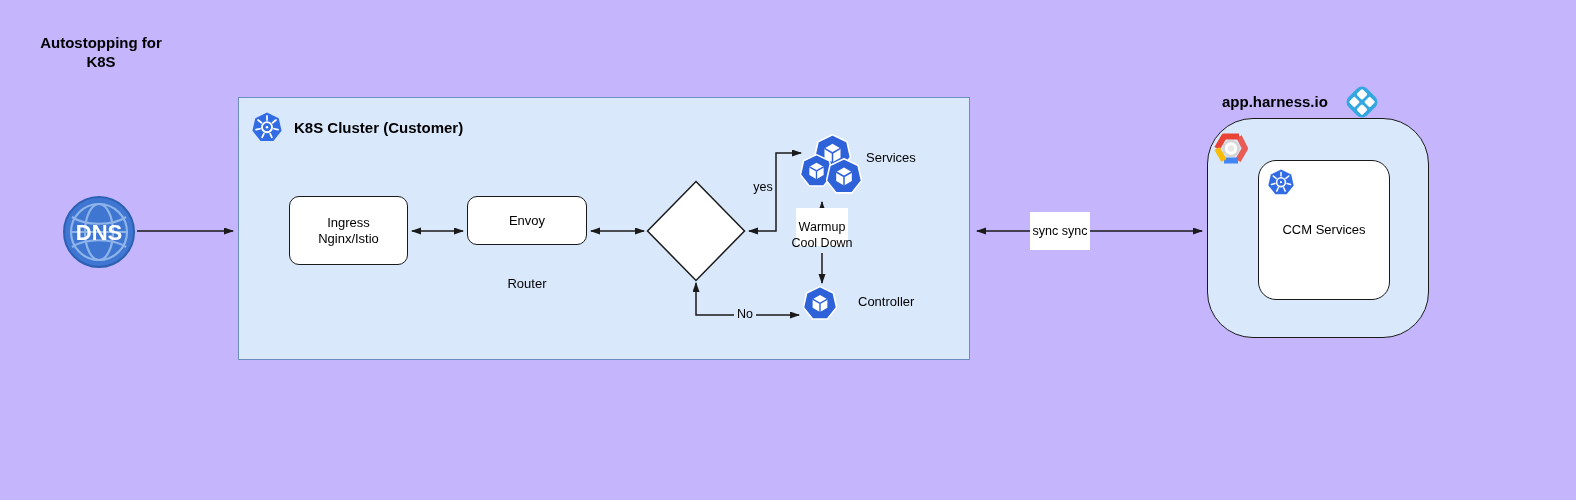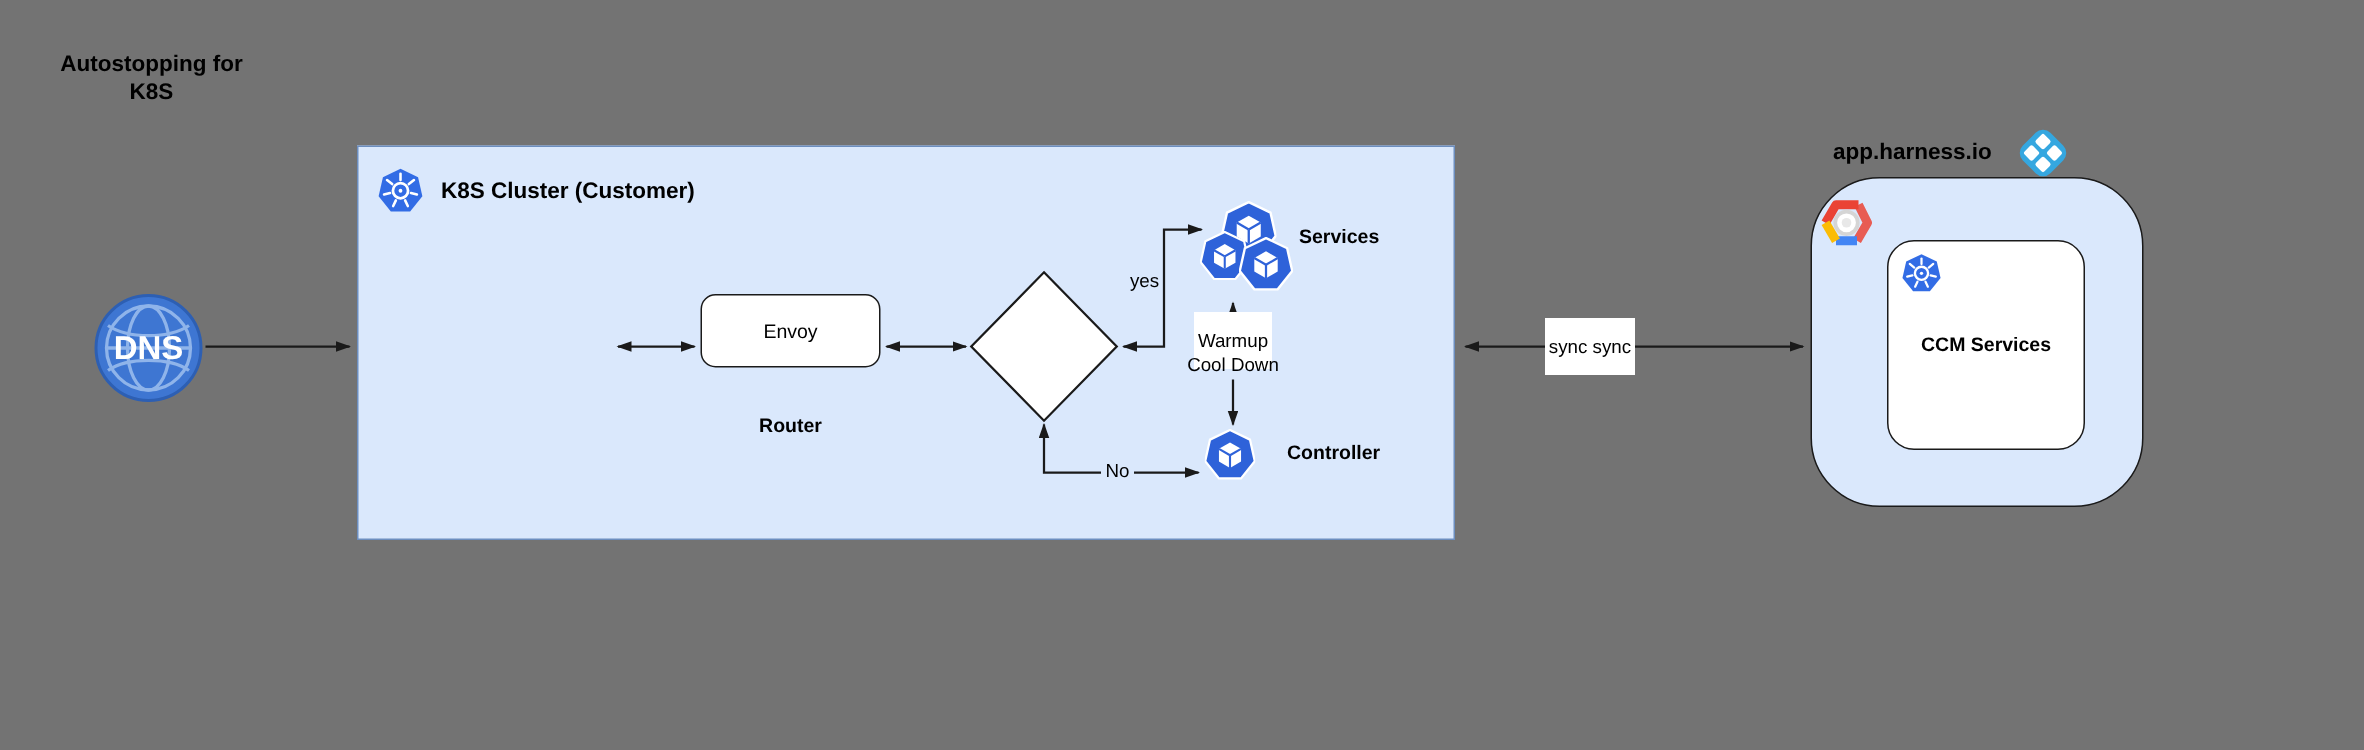--- a/index.html
+++ b/index.html
@@ -1,23 +1,23 @@
 <!DOCTYPE html>
 <html><head>
 <meta charset="utf-8">
 <style>
   html,body{margin:0;padding:0;background:#fff;}
   .canvas{
-    position:relative;width:1576px;height:500px;background:#737373;overflow:hidden;
+    position:relative;width:1576px;height:500px;background:#c4b5fd;overflow:hidden;
     font-family:"Liberation Sans","DejaVu Sans",sans-serif;color:#000;
   }
   .abs{position:absolute;}
   .pre{white-space:pre-line;}
   .ctr{text-align:center;}
-  .lbl{font-size:13px;line-height:16px;font-weight:bold;}
+  .lbl{font-size:13px;line-height:16px;}
   .lbl-sm{font-size:12.5px;line-height:15px;}
   .title{font-size:15px;line-height:19px;font-weight:bold;}
   .node-box{
     background:#ffffff;border:1.4px solid #1a1a1a;border-radius:10px;
     display:flex;align-items:center;justify-content:center;
     font-size:13px;line-height:16px;text-align:center;box-sizing:border-box;
   }
   .cluster{
     background:#dae8fc;border:1px solid #6c8ebf;box-sizing:border-box;
   }
@@ -80,20 +80,22 @@
     </g>
     <text x="37" y="44.5" font-size="22" font-weight="bold" fill="#ffffff" text-anchor="middle">DNS</text>
   </svg>
 
   <div class="abs cluster" style="left:238px;top:97px;width:732px;height:263px;"></div>
   <svg class="abs" style="left:252px;top:112px;" width="30" height="31">
       <use href="#k8s-icon"></use>
     </svg>
   <div class="abs title" style="left:294px;top:118px;">K8S Cluster (Customer)</div>
 
+  <div class="abs node-box pre" style="left:289px;top:196px;width:119px;height:69px;">Ingress
+Nginx/Istio</div>
 
   <div class="abs node-box" style="left:467px;top:196px;width:120px;height:49px;">Envoy</div>
   <div class="abs lbl ctr" style="left:467px;top:276px;width:120px;">Router</div>
 
   <svg class="abs conn-layer" style="left:0;top:0;" width="1576" height="500" viewBox="0 0 1576 500">
     <defs>
       <marker id="aE" markerWidth="11" markerHeight="9" refX="9" refY="3.5" orient="auto" markerUnits="userSpaceOnUse">
         <path d="M0,0 L10,3.5 L0,7 Z" fill="#1a1a1a"></path>
       </marker>
       <marker id="aS" markerWidth="11" markerHeight="9" refX="9" refY="3.5" orient="auto-start-reverse" markerUnits="userSpaceOnUse">

